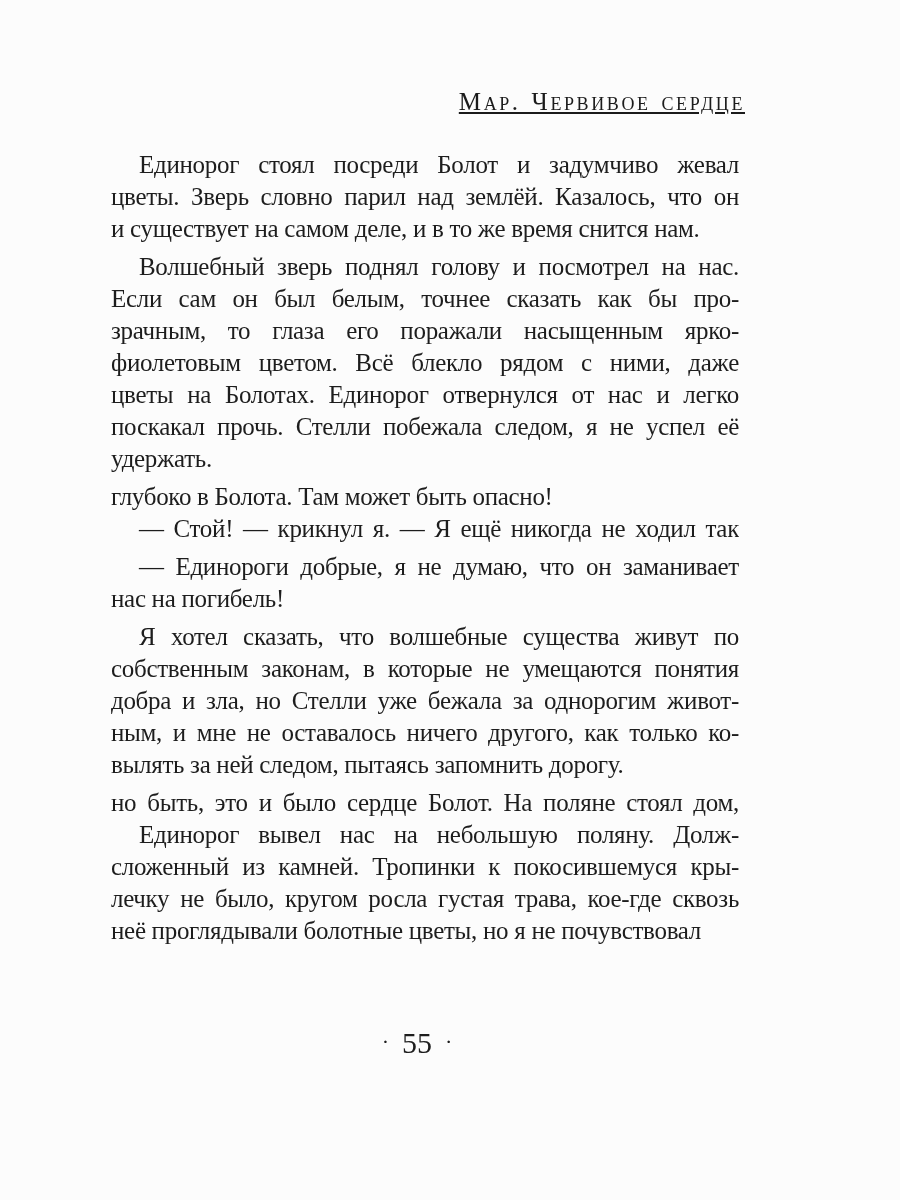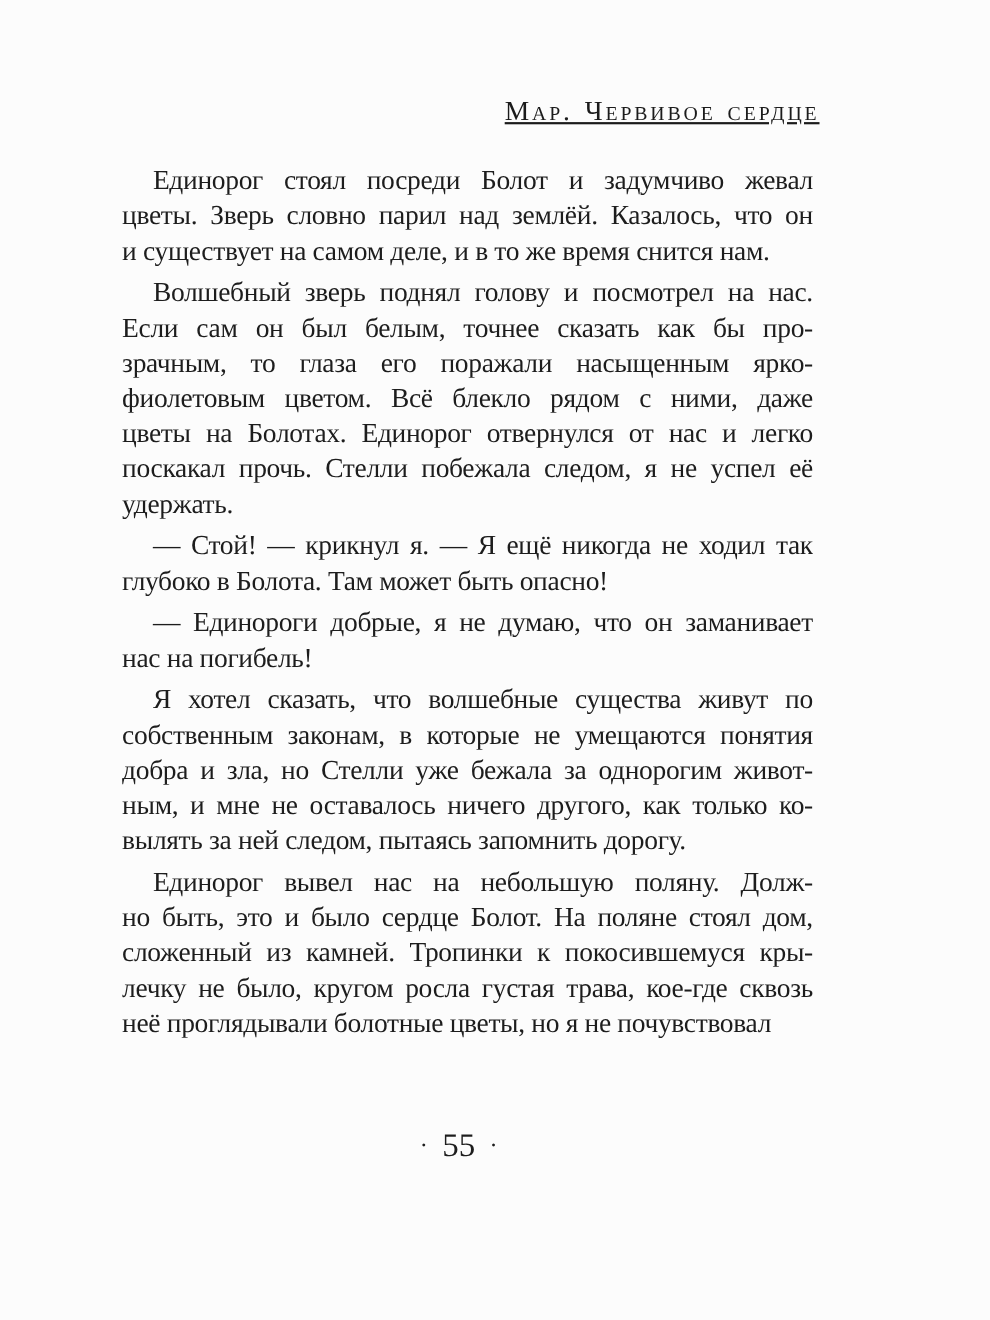--- a/index.html
+++ b/index.html
@@ -96,37 +96,37 @@
       <div class="para">
         <div class="line first">Волшебный зверь поднял голову и посмотрел на нас.</div>
         <div class="line">Если сам он был белым, точнее сказать как бы про-</div>
         <div class="line">зрачным, то глаза его поражали насыщенным ярко-</div>
         <div class="line">фиолетовым цветом. Всё блекло рядом с ними, даже</div>
         <div class="line">цветы на Болотах. Единорог отвернулся от нас и легко</div>
         <div class="line">поскакал прочь. Стелли побежала следом, я не успел её</div>
         <div class="line last">удержать.</div>
       </div>
       <div class="para">
+        <div class="line last">глубоко в Болота. Там может быть опасно!</div>
         <div class="line first">— Стой! — крикнул я. — Я ещё никогда не ходил так</div>
-        <div class="line last">глубоко в Болота. Там может быть опасно!</div>
       </div>
       <div class="para">
         <div class="line first">— Единороги добрые, я не думаю, что он заманивает</div>
         <div class="line last">нас на погибель!</div>
       </div>
       <div class="para">
         <div class="line first">Я хотел сказать, что волшебные существа живут по</div>
         <div class="line">собственным законам, в которые не умещаются понятия</div>
         <div class="line">добра и зла, но Стелли уже бежала за однорогим живот-</div>
         <div class="line">ным, и мне не оставалось ничего другого, как только ко-</div>
         <div class="line last">вылять за ней следом, пытаясь запомнить дорогу.</div>
       </div>
       <div class="para">
+        <div class="line">но быть, это и было сердце Болот. На поляне стоял дом,</div>
         <div class="line first">Единорог вывел нас на небольшую поляну. Долж-</div>
-        <div class="line">но быть, это и было сердце Болот. На поляне стоял дом,</div>
         <div class="line">сложенный из камней. Тропинки к покосившемуся кры-</div>
         <div class="line">лечку не было, кругом росла густая трава, кое-где сквозь</div>
         <div class="line last">неё проглядывали болотные цветы, но я не почувствовал</div>
       </div>
     </div>
 
   <div class="folio">
     <span class="dot left">·</span><span class="num">55</span><span class="dot right">·</span>
   </div>
 

